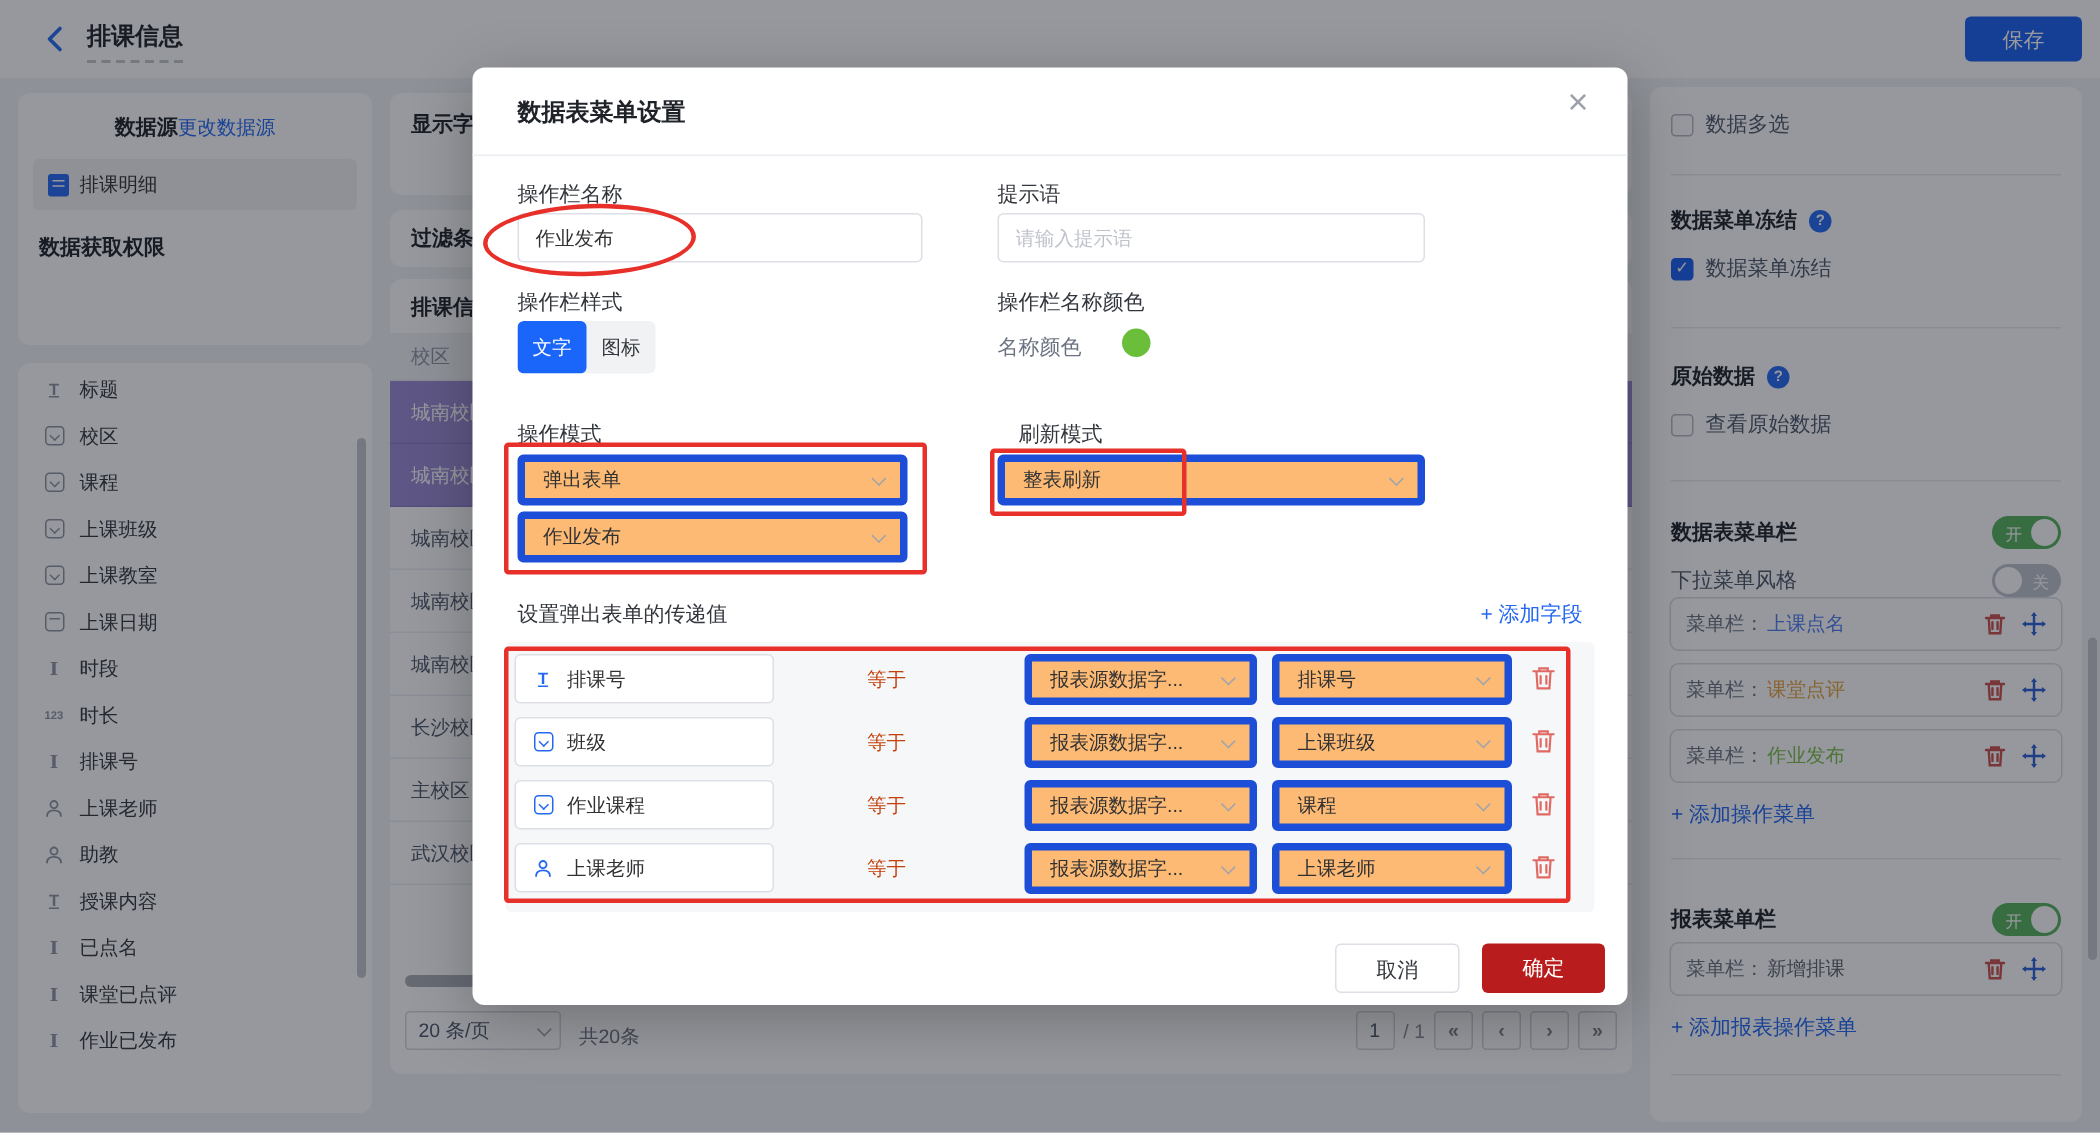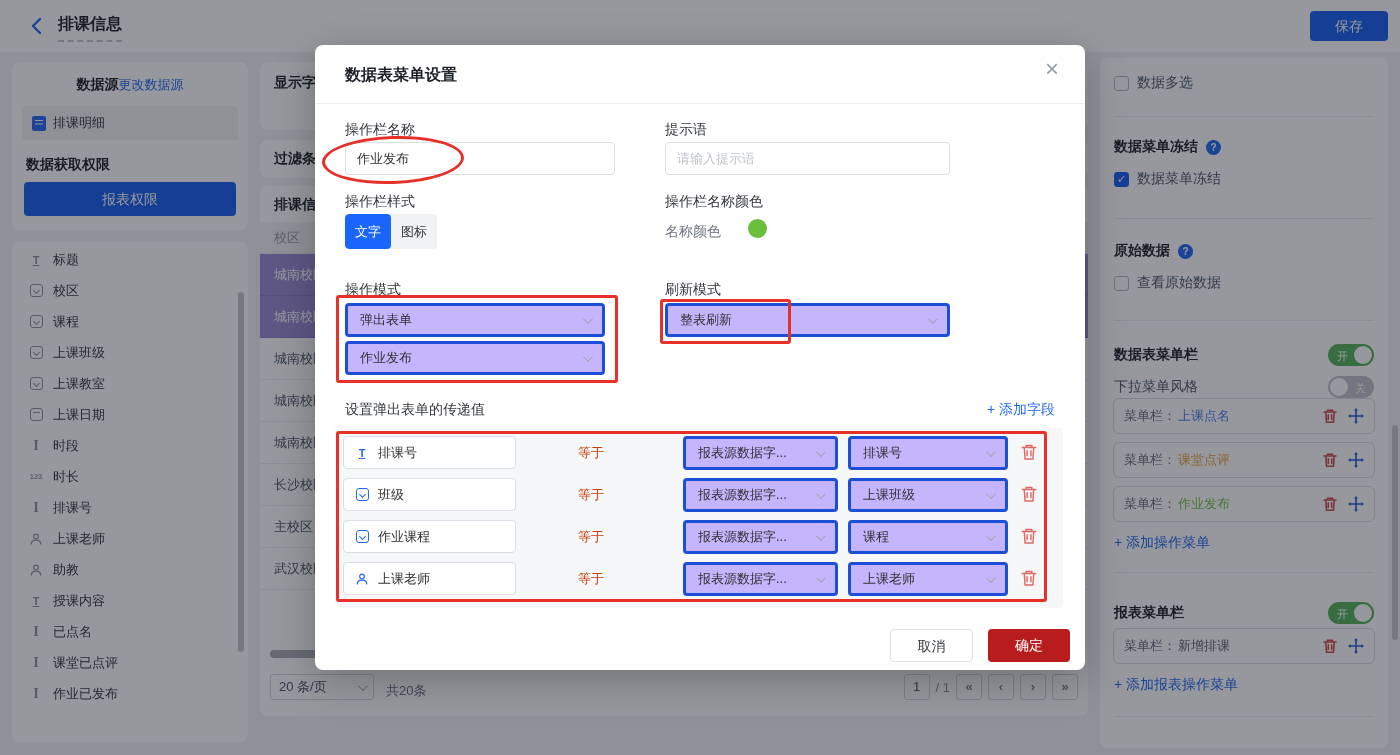--- a/index.html
+++ b/index.html
@@ -78,21 +78,21 @@
   .m-title { position:absolute; left:30px; top:20px; font-size:16px; font-weight:bold; color:#1f2329; }
   .m-close { position:absolute; right:26px; top:12px; font-size:24px; color:#9ca1ab; cursor:pointer; line-height:1; }
   .m-div { position:absolute; left:0; top:58px; width:100%; height:1px; background:#ebeef3; }
   .m-label { position:absolute; font-size:14px; color:#33373d; display:flex; align-items:center; gap:6px; }
   .inp { position:absolute; height:33px; border:1px solid #dcdfe6; border-radius:4px; font-size:13px; color:#303133; padding:0 11px; font-family:inherit; background:#fff; }
   .inp::placeholder { color:#bfc3cb; }
   .seg { position:absolute; display:flex; background:#f1f2f4; border-radius:4px; overflow:hidden; }
   .seg-btn { width:46px; height:35px; font-size:13px; display:flex; align-items:center; justify-content:center; color:#33373d; cursor:pointer; }
   .seg-btn.active { background:#1a66fb; color:#fff; border-radius:4px; }
   .color-dot { position:absolute; width:19px; height:19px; border-radius:50%; background:#6abe39; }
-  .dd { position:absolute; height:34px; border:3px solid #1d4ed8; border-radius:4px; background:#c4b5fd; display:flex; align-items:center; padding:0 12px; font-size:13px; color:#303133; cursor:pointer; }
+  .dd { position:absolute; height:34px; border:5px solid #1d4ed8; border-radius:4px; background:#fdba74; display:flex; align-items:center; padding:0 12px; font-size:13px; color:#303133; cursor:pointer; }
   .dd .chev { margin-left:auto; width:7px; height:7px; border-right:1.4px solid #a0a4ab; border-bottom:1.4px solid #a0a4ab; transform:rotate(45deg) translateY(-2px); }
   .panel { position:absolute; left:22px; top:383px; width:726px; height:180px; background:#f6f7f9; border-radius:4px; }
   .prow { position:absolute; left:0; width:100%; height:33px; }
   .fieldbox { position:absolute; left:6px; width:173px; height:33px; background:#fff; border:1px solid #dcdfe6; border-radius:4px; display:flex; align-items:center; gap:8px; padding:0 10px; font-size:13px; color:#303133; }
   .fieldbox .fic { color:#2468f2; }
   .op-eq { position:absolute; left:241px; top:8px; font-size:13px; color:#c2410c; }
   .dd.src { left:346px; width:155px; top:0; }
   .dd.val { left:511px; width:160px; top:0; }
   .row-trash { position:absolute; left:683px; top:7px; width:18px; height:18px; color:#e06a63; cursor:pointer; }
   .m-footer-btn { position:absolute; height:33px; border-radius:4px; font-size:14px; text-align:center; line-height:33px; cursor:pointer; }
@@ -119,21 +119,20 @@
   <div class="card" style="left:12px; top:62px; width:236px; height:168px;">
     <div class="card-head">
       <span class="bold14">数据源</span>
       <span class="blue-link">更改数据源</span>
     </div>
     <div class="src-item">
       <span class="doc-ic"></span>
       <span>排课明细</span>
     </div>
     <div class="perm-label">数据获取权限</div>
-    <div class="perm-btn">报表权限</div>
   </div>
 
   <div class="card" style="left:12px; top:242px; width:236px; height:500px;">
     <div class="field-list">
       <div class="field-item">
           <span class="fic ic-t">T</span>
           <span>标题</span>
         </div>
       <div class="field-item">
           <span class="fic">
@@ -389,21 +388,21 @@
 
   <div class="m-label" style="left:30px; top:236px;">操作模式</div>
   <div class="dd" style="left:30px; top:258px; width:260px;">
     <span>弹出表单</span>
       <span class="chev"></span>
   </div>
   <div class="dd" style="left:30px; top:296px; width:260px;">
     <span>作业发布</span>
       <span class="chev"></span>
   </div>
-  <div class="m-label" style="left:350px; top:236px;text-align:center;">刷新模式</div>
+  <div class="m-label" style="left:364px; top:236px;text-align:center;">刷新模式</div>
   <div class="dd" style="left:350px; top:258px; width:285px;">
     <span>整表刷新</span>
       <span class="chev"></span>
   </div>
 
   <div class="m-label" style="left:30px; top:356px;">设置弹出表单的传递值</div>
   <div class="m-label" style="right:30px; left:auto; top:356px; color:#2468f2;">+ 添加字段</div>
 
   <div class="panel">
     <div class="prow" style="top:8px;">

